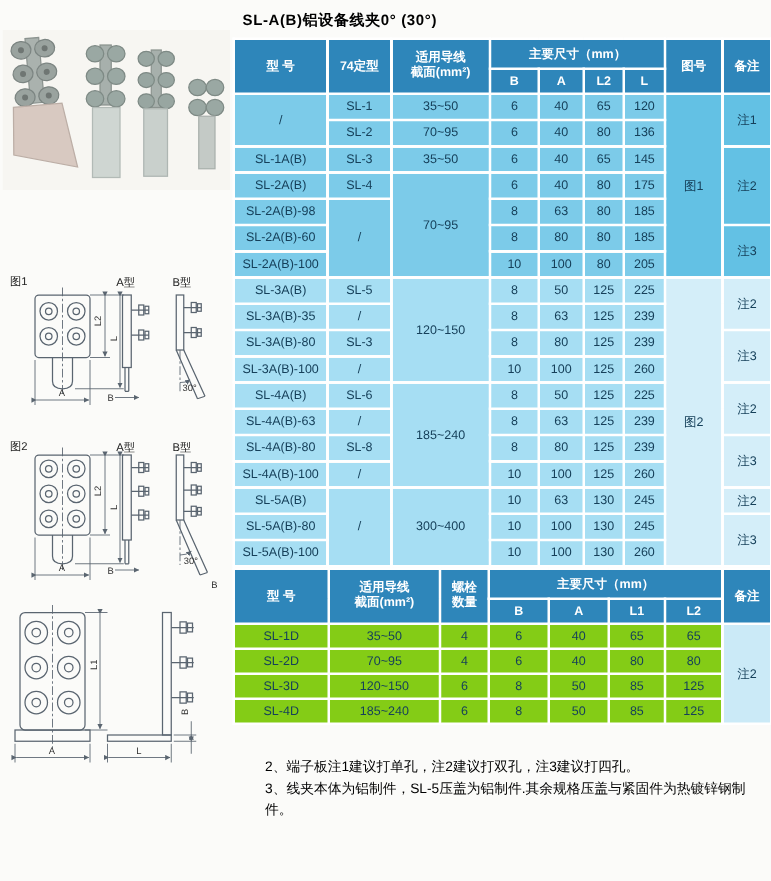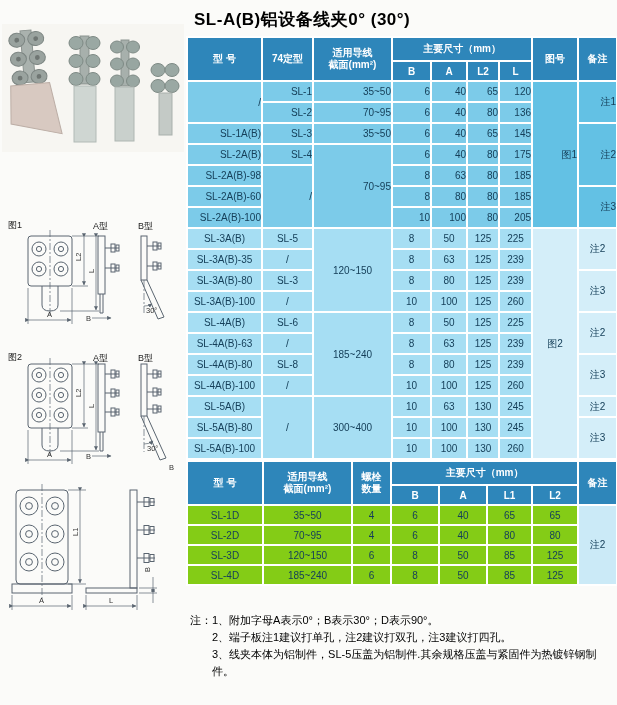--- a/index.html
+++ b/index.html
@@ -4,32 +4,32 @@
 <style>
   html,body{margin:0;padding:0;}
   body{width:617px;height:705px;background:#fbfbf9;font-family:"Liberation Sans","DejaVu Sans",sans-serif;position:relative;overflow:hidden;}
   #page{position:absolute;inset:0;}
   .figbox{position:absolute;left:2px;}
   #photos{top:24px;width:182px;height:128px;}
   #fig1{top:216px;width:182px;height:132px;}
   #fig2{top:348px;width:182px;height:136px;}
   #fig3{top:484px;width:182px;height:164px;}
   #main{position:absolute;left:186px;top:0;width:431px;}
-  .sec-title{font-size:17px;font-weight:bold;color:#000;margin:8px 0 5px 8px;letter-spacing:.5px;}
+  .sec-title{font-size:12px;font-weight:bold;color:#000;margin:8px 0 5px 8px;letter-spacing:.5px;}
   #t2-title{margin-top:20px;}
   table{border-collapse:collapse;table-layout:fixed;width:430px;}
   th,td{border:2px solid #ffffff;text-align:center;vertical-align:middle;padding:0;overflow:hidden;}
   th{background:#2e86ba;color:#fff;font-size:10px;font-weight:bold;}
   tr.hd th{height:22px;}
   tr.hd2 th{height:18px;}
   .two span{display:block;line-height:1.25;}
   td{font-size:10px;color:#16405a;}
   .t1 td{height:19px;}
   .t2 td{height:18px;background:#84cc16;}
-  tr.b1 td{background:#7ccbe9;text-align:right;}
+  tr.b1 td{background:#7ccbe9;}
   tr.b1 td.fr{background:#63c1e4;margin-left:40px;}
   tr.b2 td{background:#a6def3;}
   tr.b2 td.fr{background:#d4eef9;}
   .t2 td.fr{background:#cbeaf7;}
   #notes{margin:26px 0 0 4px;font-size:11px;color:#000;line-height:1.55;}
   #notes div.ind{padding-left:22px;}
   
   svg{display:block;}
   .ln{stroke:#5a6570;stroke-width:1;fill:none;}
   .thin{stroke:#5a6570;stroke-width:.7;fill:none;}
@@ -534,19 +534,18 @@
             <td>6</td>
             <td>8</td>
             <td>50</td>
             <td>85</td>
             <td>125</td>
           </tr>
     </tbody>
       </table>
 
     <div id="notes">
-      <div>注：1、附加字母A表示0°；B表示30°；D表示90°。</div>
       <div class="ind">2、端子板注1建议打单孔，注2建议打双孔，注3建议打四孔。</div>
       <div class="ind">3、线夹本体为铝制件，SL-5压盖为铝制件.其余规格压盖与紧固件为热镀锌钢制件。</div>
     </div>
 
   </div>
 </div>
 
 </body></html>

